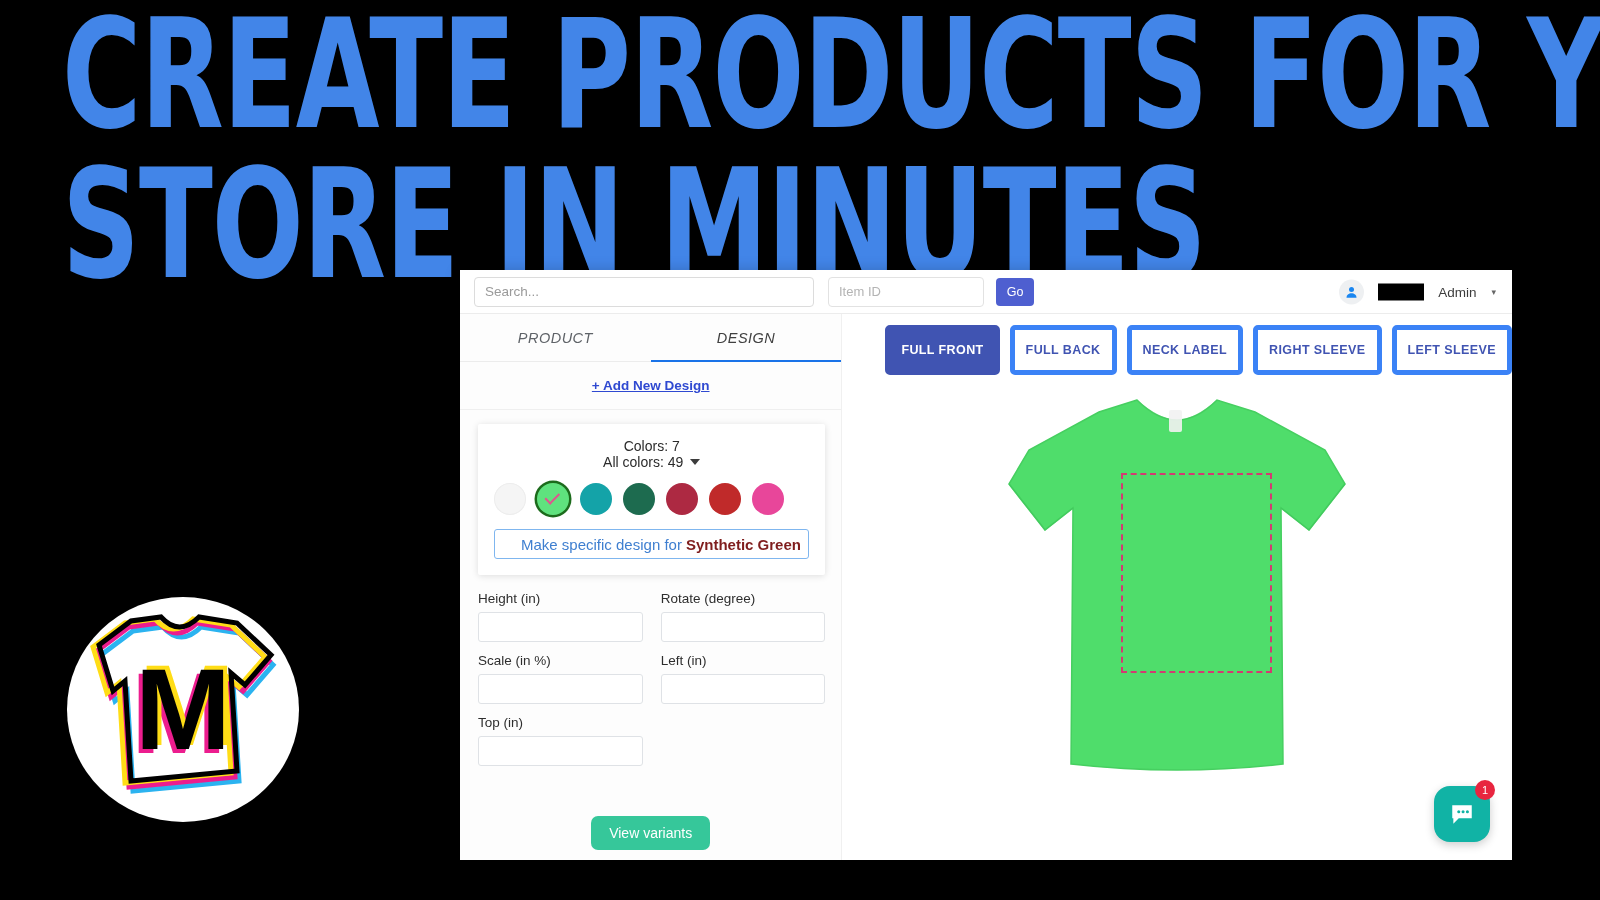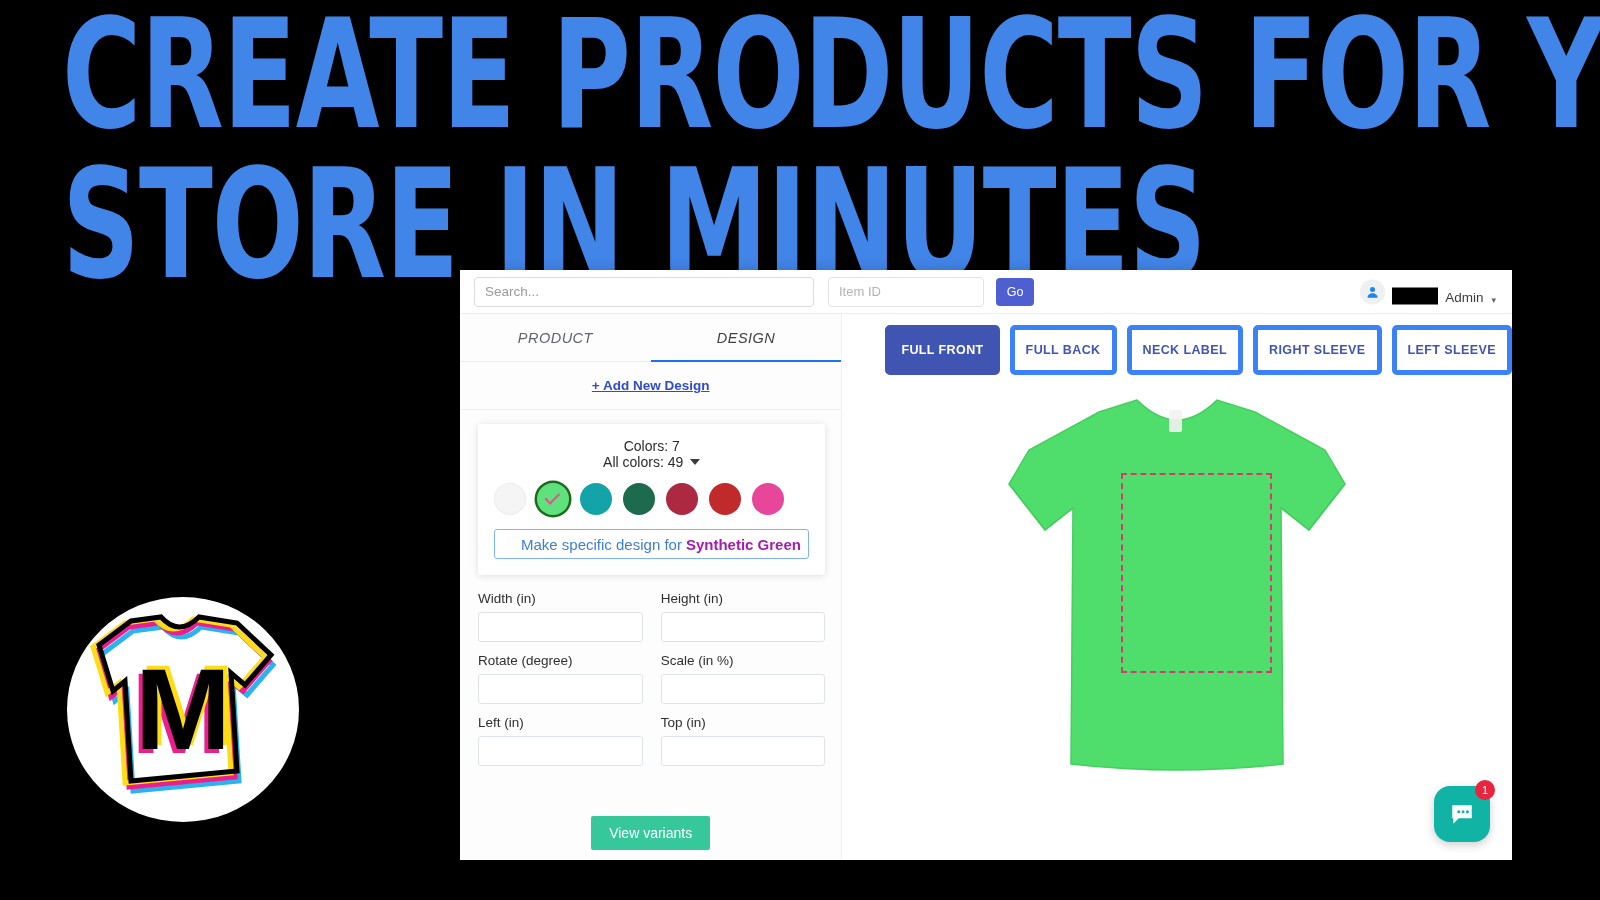--- a/index.html
+++ b/index.html
@@ -87,21 +87,21 @@
     background: #4e5fd0; color: #fff;
     border: none; border-radius: 4px;
     font-size: 12.5px;
     font-family: "Liberation Sans", sans-serif;
     cursor: pointer;
     display: flex; align-items: center; justify-content: center;
   }
   .header-right {
     position: absolute; right: 16px; top: 50%;
     transform: translateY(-50%);
-    display: flex; align-items: flex-end; gap: 7px;
+    display: flex; align-items: center; gap: 14px;
   }
   .avatar {
     width: 25px; height: 25px; border-radius: 50%;
     background: #eef0f2;
     display: flex; align-items: center; justify-content: center;
   }
   .redact-box { width: 46px; height: 17px; background: #000; }
   .admin-name { font-size: 13.5px; color: #3c3c3c; }
   .caret-sm { font-size: 9px; color: #666; margin-left: 1px; }
 
@@ -180,21 +180,21 @@
   .specific-box {
     border: 1px solid #7fb6ef;
     border-radius: 3px;
     height: 30px;
     display: flex; align-items: center;
     padding-left: 26px;
     font-size: 15px; color: #3f7fd0;
     cursor: pointer;
     background: #fff;
   }
-  .specific-box b { color: #a21caf; margin-left: 4px; }
+  .specific-box b { color: #7f1d1d; margin-left: 4px; }
 
   
   .form-grid {
     margin: 16px 16px 0 18px;
     display: grid;
     grid-template-columns: 1fr 1fr;
     column-gap: 18px;
     row-gap: 0px;
   }
   .field { margin-bottom: 11px; }
@@ -207,21 +207,21 @@
     padding: 0 8px;
     font-family: "Liberation Sans", sans-serif;
     outline: none;
   }
   .variants-row {
     position: absolute; left: 0; right: 0; bottom: 10px;
     display: flex; justify-content: center;
   }
   .variants-btn {
     background: #36c79a; color: #fff;
-    border: none; border-radius: 2px;
+    border: none; border-radius: 7px;
     padding: 9px 18px;
     font-size: 14px;
     font-family: "Liberation Sans", sans-serif;
     cursor: pointer;
   }
 
   
   .view-tabs {
     display: flex; gap: 10px;
     padding: 11px 0 0 43px;
@@ -349,21 +349,20 @@
               <div class="swatch" style="background: rgb(192, 42, 42);"></div>
               <div class="swatch" style="background: rgb(232, 70, 154);"></div>
             </div>
           <div class="specific-box">
             <span>Make specific design for</span>
             <b>Synthetic Green</b>
           </div>
         </div>
 
         <div class="form-grid" id="form-grid">
-            <div class="field"><label class="field-label">Width (in)</label><input class="field-input" type="text" style=""></div>
             <div class="field"><label class="field-label">Height (in)</label><input class="field-input" type="text" style=""></div>
             <div class="field"><label class="field-label">Rotate (degree)</label><input class="field-input" type="text" style=""></div>
             <div class="field"><label class="field-label">Scale (in %)</label><input class="field-input" type="text" style=""></div>
             <div class="field"><label class="field-label">Left (in)</label><input class="field-input" type="text" style=""></div>
             <div class="field"><label class="field-label">Top (in)</label><input class="field-input" type="text" style=""></div>
           </div>
 
         <div class="variants-row">
           <button class="variants-btn">View variants</button>
         </div>

